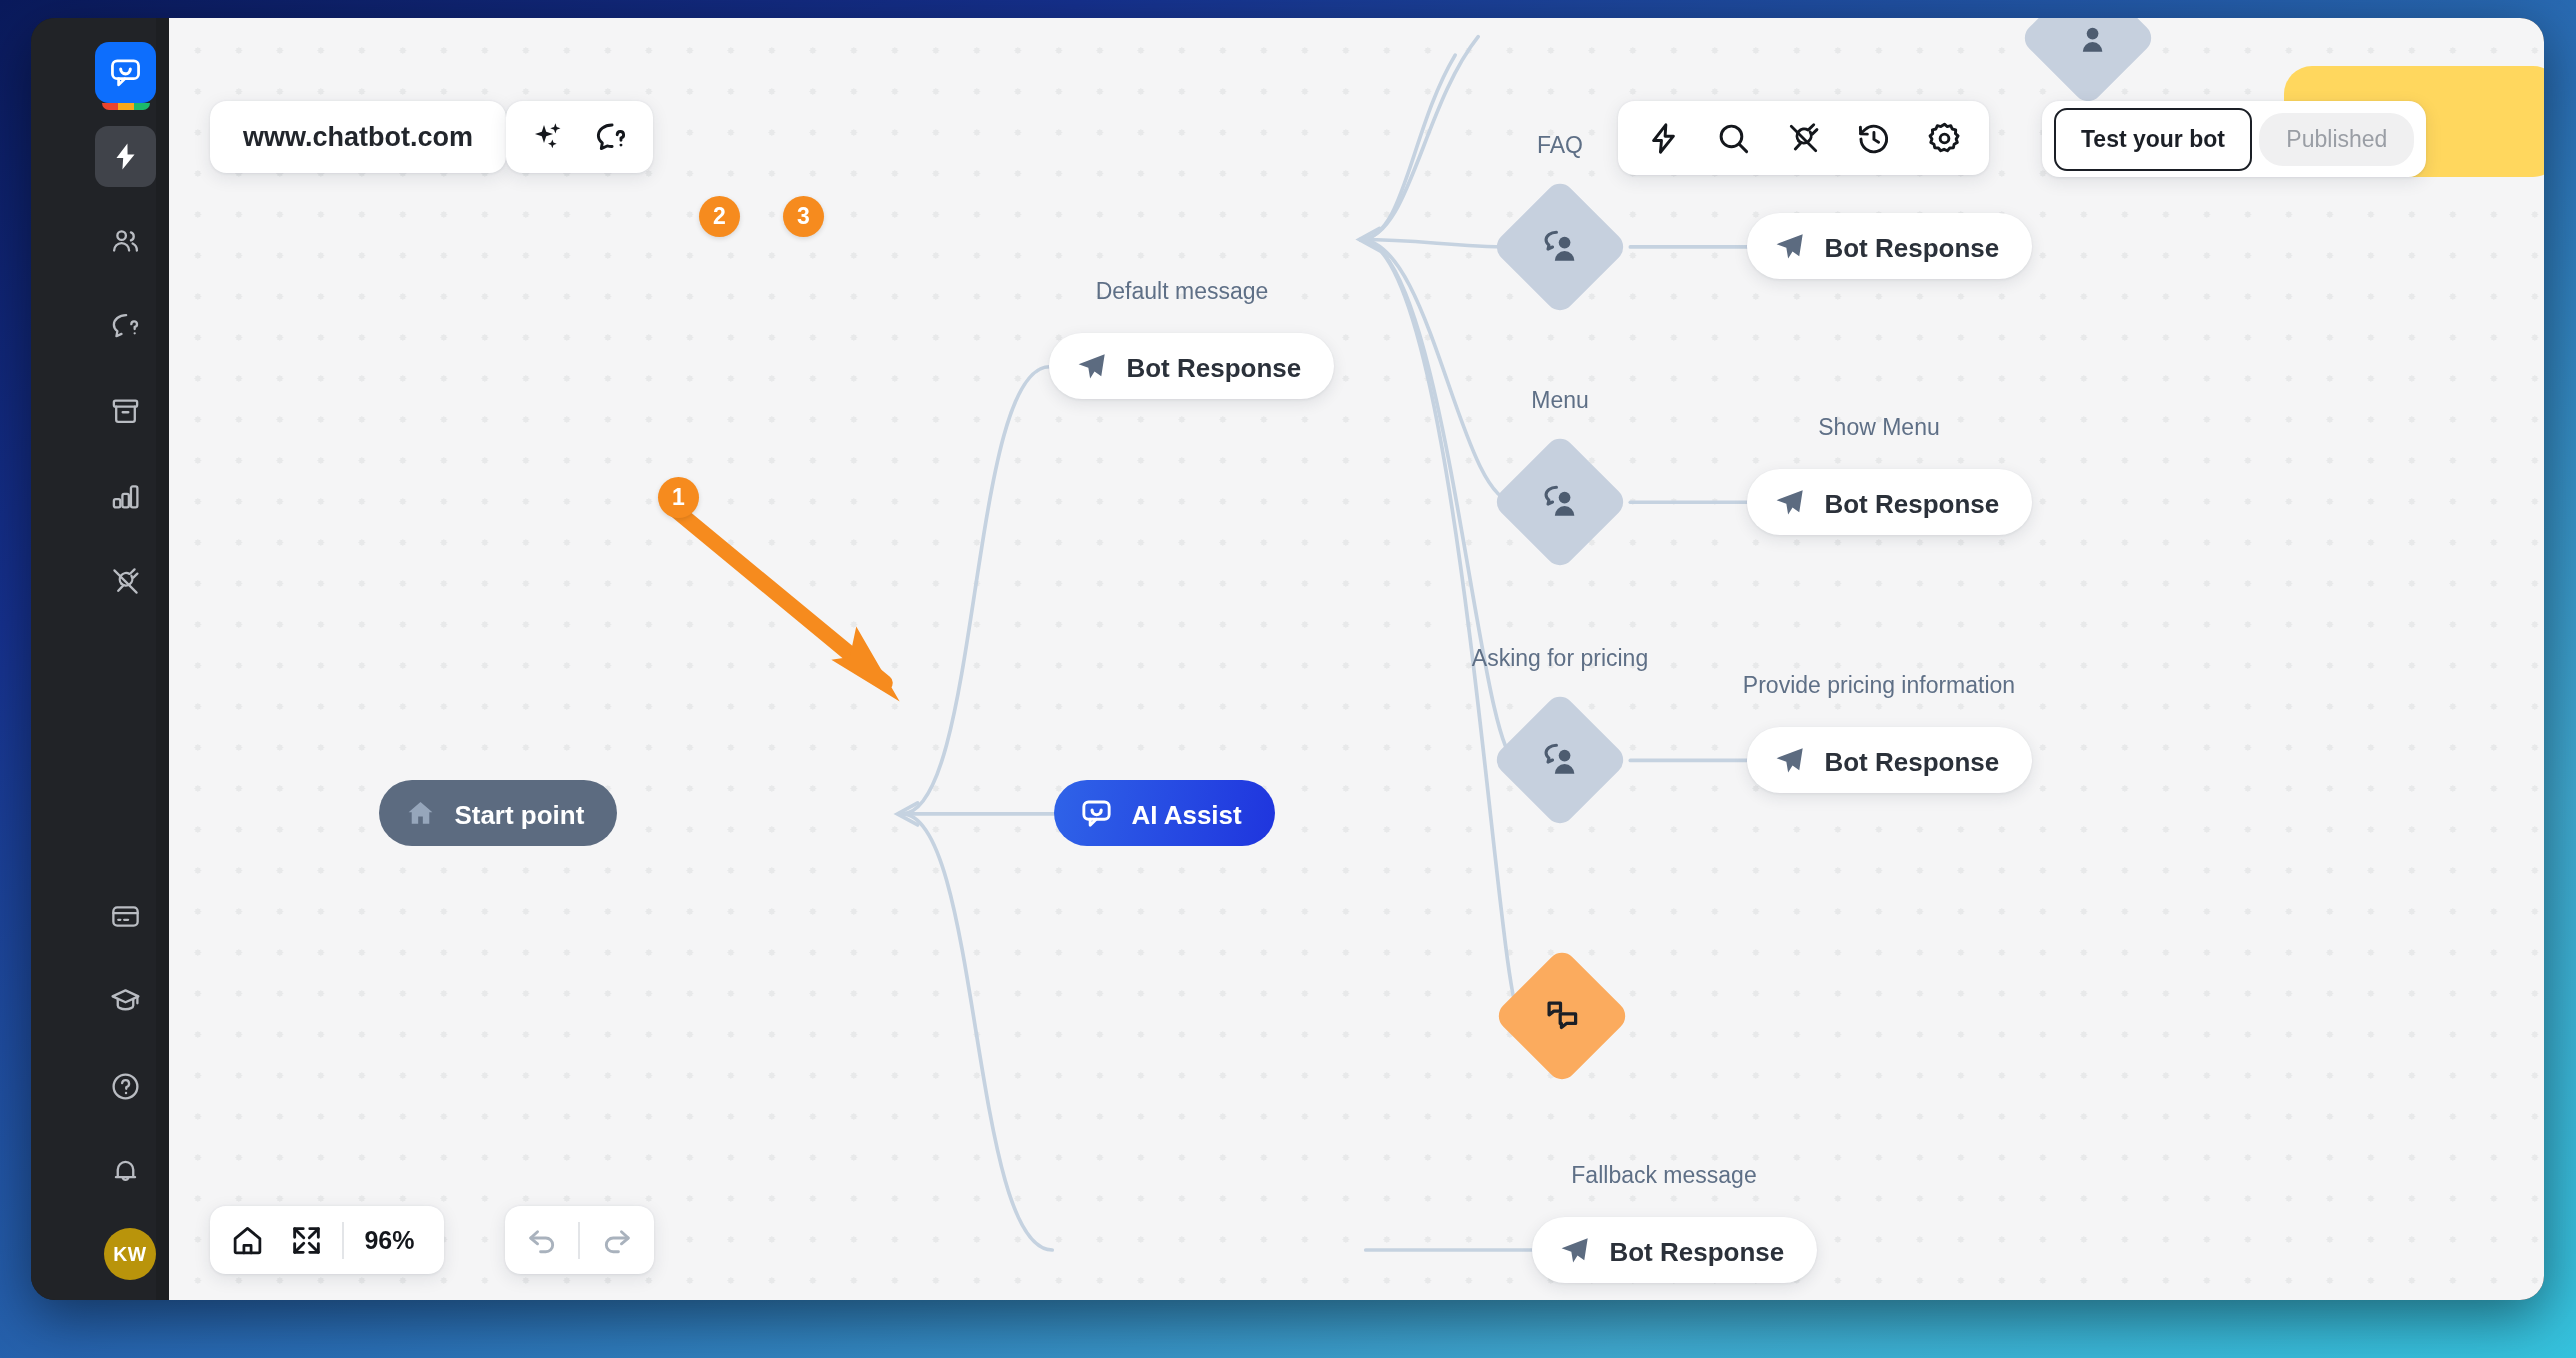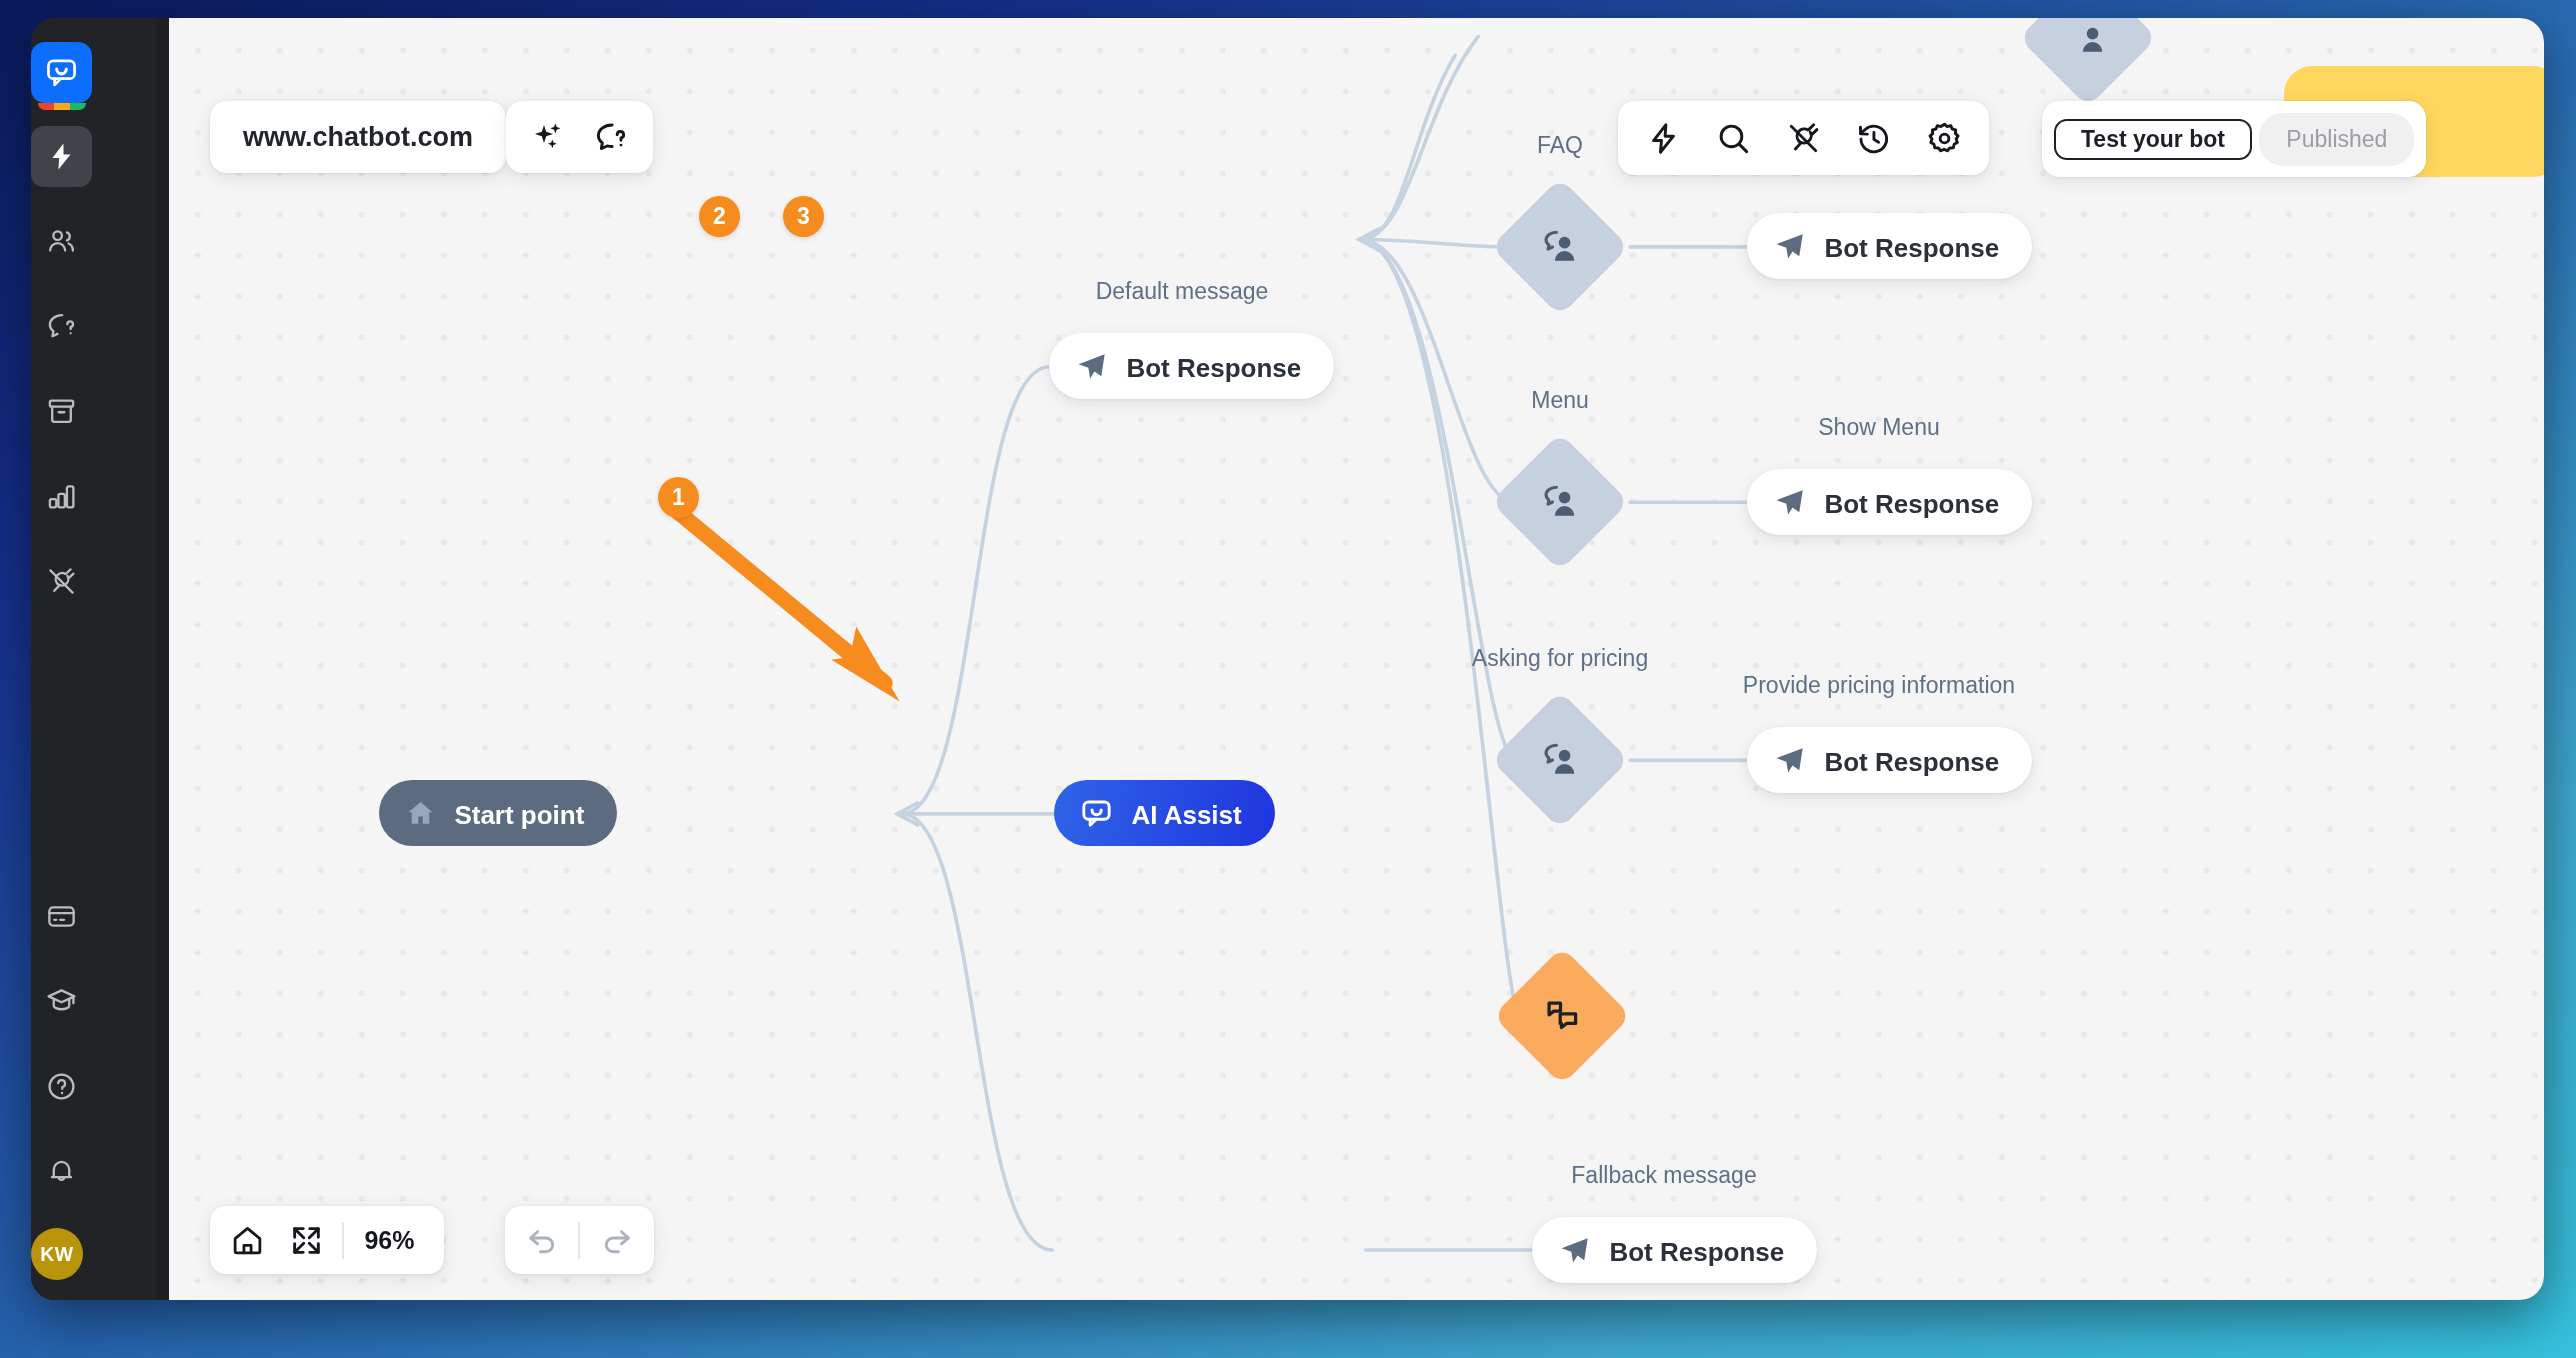--- a/index.html
+++ b/index.html
@@ -22,21 +22,21 @@
     border-radius: 24px;
     overflow: hidden;
     box-shadow: 0 16.6px 55px rgba(0,0,0,.45);
   }
 
   
   #sidebar {
     position: absolute; left: 0; top: 0;
     width: 125px; height: 100%;
     background: #212327;
-    display: flex; flex-direction: column; align-items: flex-start;
+    display: flex; flex-direction: column; align-items: flex-end;
     padding-top: 24px; padding-bottom: 20px;
   }
   .rail-logo {
     width: 61px; height: 61px; border-radius: 14px;
     background: #0d6efd;
     display: flex; align-items: center; justify-content: center;
     position: relative; margin-bottom: 11px;
   }
   .rail-logo::after {
     content: ""; position: absolute; left: 6.5px; right: 6.5px; bottom: -6.5px; height: 6.5px;
@@ -102,21 +102,21 @@
   #badge-3 { left: 614px; top: 178px; }
   #badge-1 { left: 489px; top: 459px; }
 
   #top-tools { left: 1449px; top: 83px; height: 74px; padding: 0 14.8px; gap: 9.2px; }
   #top-tools .tool-btn { width: 61px; height: 61px; }
 
   #publish-card {
     left: 1873px; top: 83px; height: 76px; padding: 0 12px; gap: 7.4px; border-radius: 17.5px;
   }
   #test-bot-btn {
-    height: 41px; padding: 0 25px; border-radius: 13px;
+    height: 63px; padding: 0 25px; border-radius: 13px;
     border: 2.8px solid #1b1f26; background: #fff;
     font-size: 23px; font-weight: bold; color: #1b1f26; cursor: pointer;
     display: flex; align-items: center;
     font-family: "Liberation Sans", sans-serif;
   }
   #published-btn {
     height: 53px; padding: 0 27px; border-radius: 24px;
     border: none; background: #f0f0f1;
     font-size: 23px; color: #9a9ea5; cursor: pointer;
     display: flex; align-items: center;

